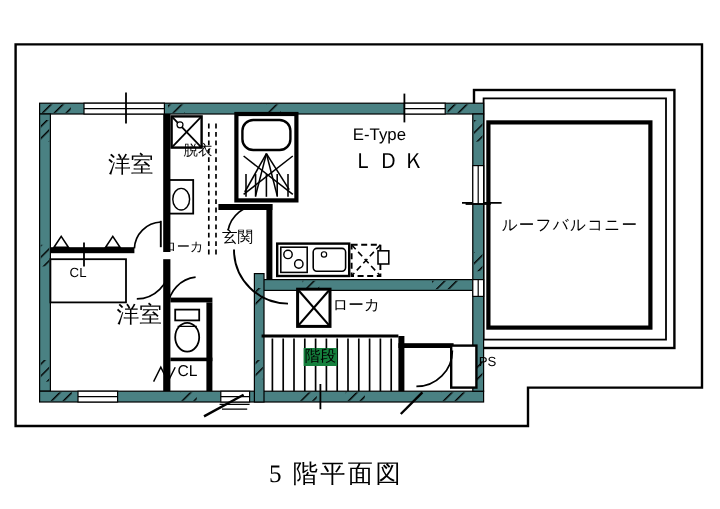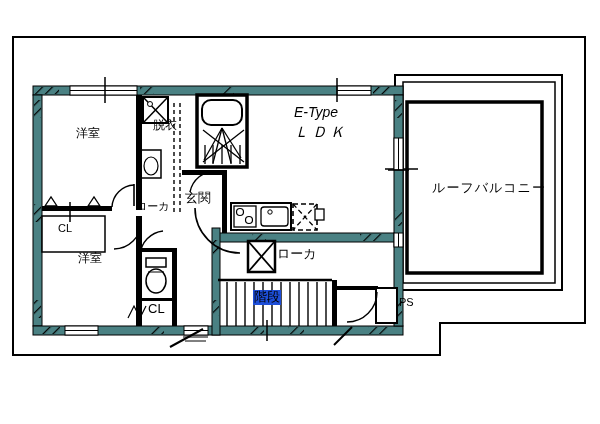--- a/index.html
+++ b/index.html
@@ -2,28 +2,28 @@
 <html><head>
 <meta charset="utf-8">
 <style>
   html,body{margin:0;padding:0;background:#ffffff;}
   body{font-family:"Liberation Sans", sans-serif;color:#000;}
   .canvas{position:relative;width:600px;height:424px;background:#fff;overflow:hidden;}
   .plan-svg{position:absolute;left:0;top:0;}
   .lbl{position:absolute;color:#000;white-space:nowrap;line-height:1.15;}
   .ctr{text-align:center;}
   .room-label{font-size:15px;}
-  .room-label .rn{font-size:12px;}
+  .room-label .rn{font-size:19px;text-align:right;}
   .etype{font-size:13px;line-height:1.35;}
   .etype .tname{font-size:14px;}
-  .etype .ldk{font-size:15px;letter-spacing:3px;}
-  .balcony-label{font-size:13px;letter-spacing:1px;margin-left:14px;}
+  .etype .ldk{font-size:18px;letter-spacing:3px;}
+  .balcony-label{font-size:13px;letter-spacing:1px;}
   .small{font-size:12px;}
   .tiny{font-size:11px;}
-  .stairs-label{font-size:13px;background:#1d4ed8;padding:0 1px;}
+  .stairs-label{font-size:13px;background:#15803d;padding:0 1px;}
   .caption{font-family:"Liberation Serif", serif;font-size:21px;letter-spacing:2px;}
 </style>
 </head>
 <body>
 
 <div class="canvas">
 
   <svg class="plan-svg" width="600" height="424" viewBox="0 0 600 424">
     <defs>
       <pattern id="hatch" width="7" height="7" patternUnits="userSpaceOnUse" patternTransform="rotate(45)">
@@ -234,31 +234,32 @@
   <div class="lbl room-label ctr" style="left:45px;top:252px;width:90px;">
     <div class="rn">洋室</div>
   </div>
 
   <div class="lbl small" style="left:153px;top:119px;">脱衣</div>
 
   <div class="lbl" style="left:185px;top:191px;font-size:13px;">玄関</div>
 
   <div class="lbl tiny" style="left:136px;top:200px;">ローカ</div>
 
-  <div class="lbl etype" style="left:294px;top:103px;font-style:italic;">
+  <div class="lbl etype" style="left:294px;top:103px;">
     <div class="tname">E-Type</div>
     <div class="ldk">ＬＤＫ</div>
   </div>
 
   <div class="lbl balcony-label ctr" style="left:405px;top:181px;width:140px;">ルーフバルコニー</div>
 
   <div class="lbl" style="left:277px;top:247px;font-size:13px;">ローカ</div>
 
   <div class="lbl stairs-label" style="left:253px;top:290px;">階段</div>
 
   <div class="lbl tiny" style="left:379px;top:296px;padding-left:20px;">PS</div>
 
   <div class="lbl" style="left:148px;top:302px;font-size:13px;">CL</div>
 
   <div class="lbl tiny" style="left:58px;top:222px;">CL</div>
 
+  <div class="lbl caption ctr" style="left:150px;top:383px;width:260px;">5 階平面図</div>
 
 </div>
 
 </body></html>

